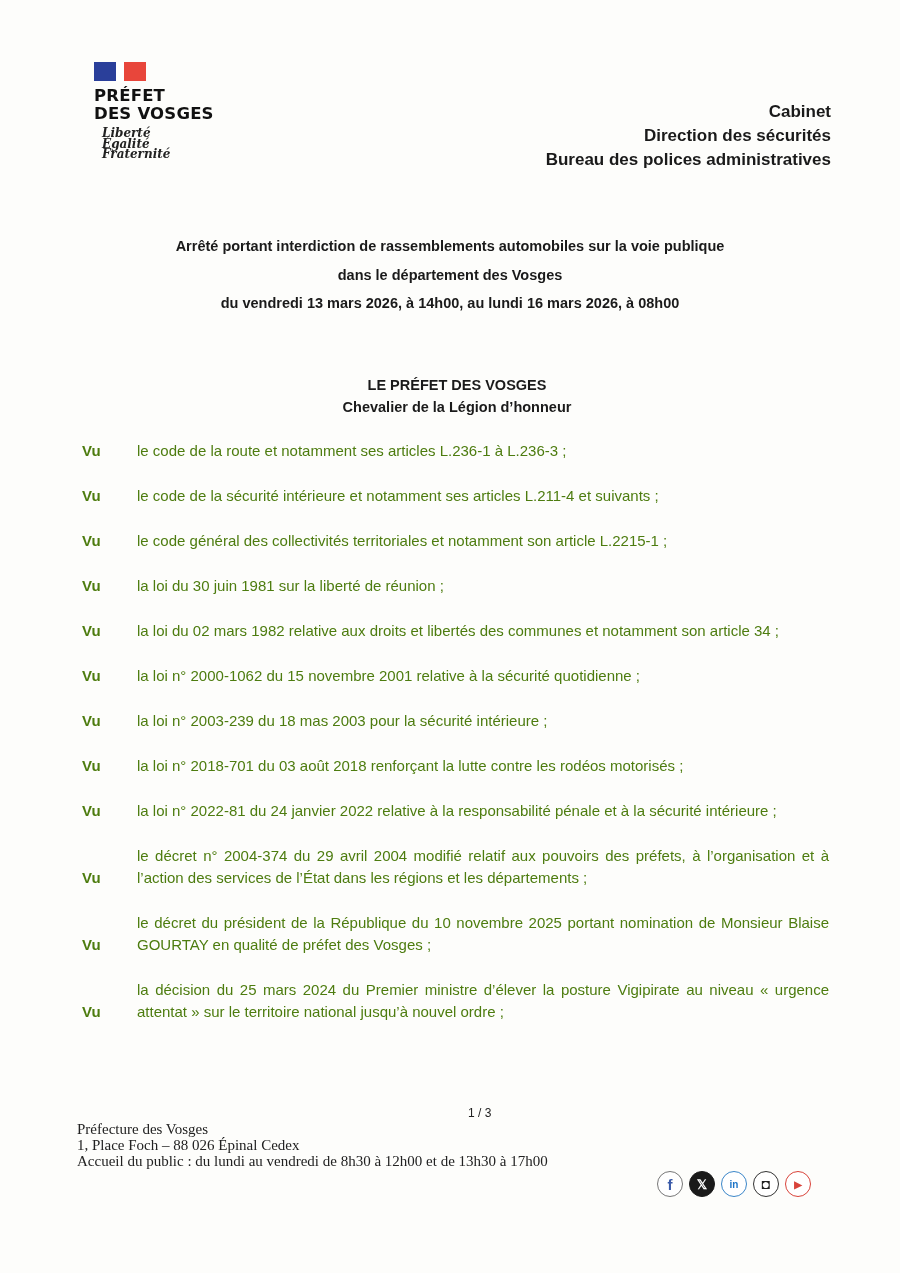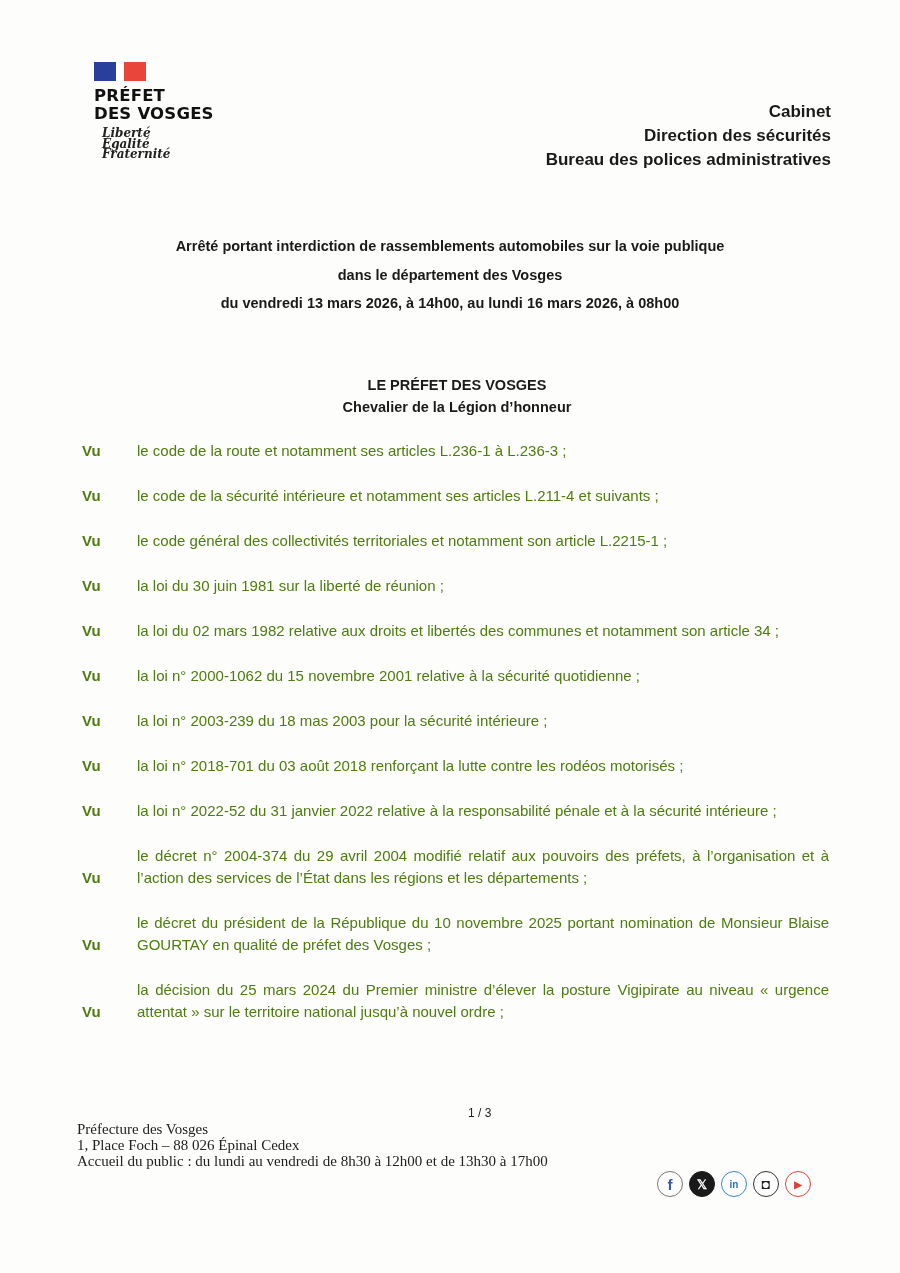--- a/index.html
+++ b/index.html
@@ -127,21 +127,21 @@
   <div class="vu" style="margin-bottom:23px">
     <span class="k">Vu</span>
     <span class="t">la loi n° 2003-239 du 18 mas 2003 pour la sécurité intérieure ;</span>
   </div>
   <div class="vu" style="margin-bottom:23px">
     <span class="k">Vu</span>
     <span class="t">la loi n° 2018-701 du 03 août 2018 renforçant la lutte contre les rodéos motorisés ;</span>
   </div>
   <div class="vu" style="margin-bottom:23px">
     <span class="k">Vu</span>
-    <span class="t">la loi n° 2022-52 du 31 janvier 2022 relative à la responsabilité pénale et à la sécurité intérieure ;</span>
+    <span class="t">la loi n° 2022-81 du 24 janvier 2022 relative à la responsabilité pénale et à la sécurité intérieure ;</span>
   </div>
   <div class="vu" style="margin-bottom:23px">
     <span class="k">Vu</span>
     <span class="t">le décret n° 2004-374 du 29 avril 2004 modifié relatif aux pouvoirs des préfets, à l’organisation et à l’action des services de l’État dans les régions et les départements ;</span>
   </div>
   <div class="vu" style="margin-bottom:23px">
     <span class="k">Vu</span>
     <span class="t">le décret du président de la République du 10 novembre 2025 portant nomination de Monsieur Blaise GOURTAY en qualité de préfet des Vosges ;</span>
   </div>
   <div class="vu">

